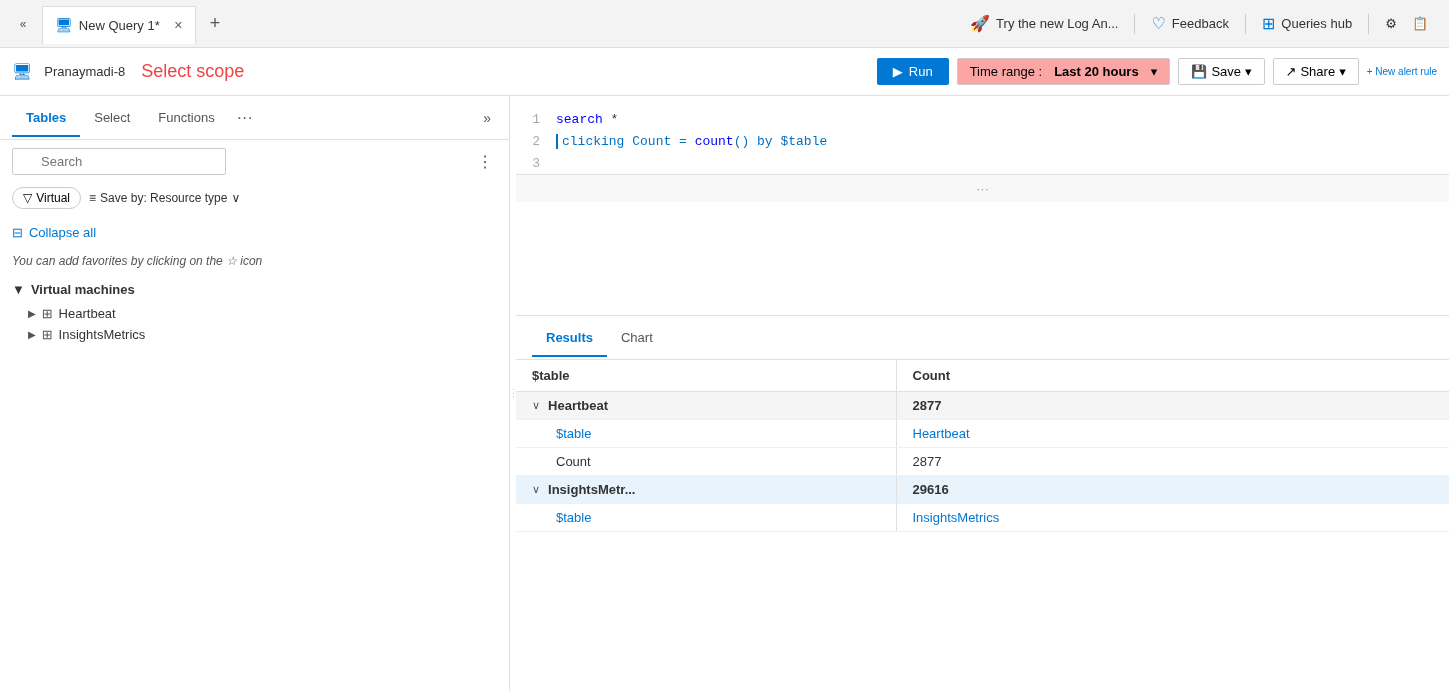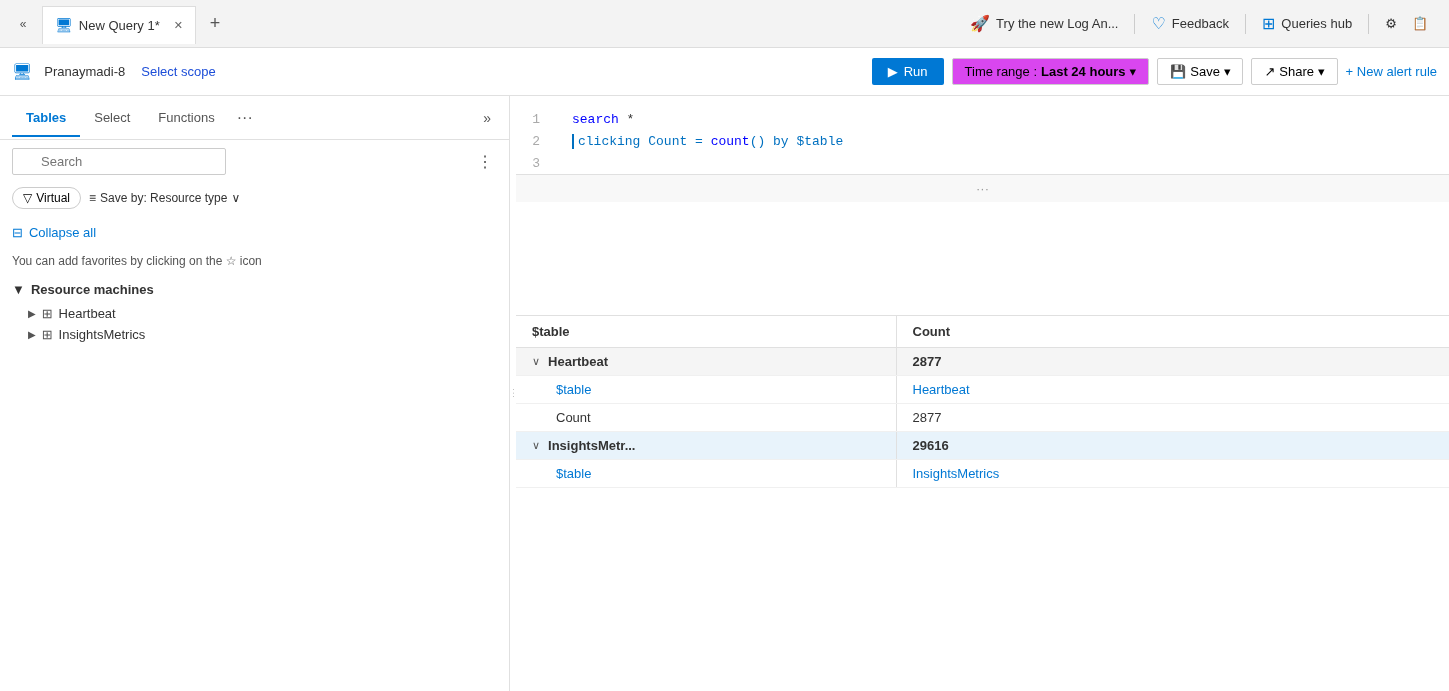--- a/index.html
+++ b/index.html
@@ -34,37 +34,37 @@
     .top-action-btn .icon { color: #0078d4; font-size: 16px; }
     .divider-v { width: 1px; height: 20px; background: #ccc; }
 
     
     .toolbar {
       display: flex; align-items: center; background: #fff; border-bottom: 1px solid #e0e0e0;
       height: 48px; padding: 0 12px; gap: 8px;
     }
     .workspace-icon { color: #0078d4; font-size: 16px; margin-right: 4px; }
     .workspace-name { font-size: 13px; color: #333; margin-right: 8px; }
-    .select-scope-btn { color: #1d4ed8; cursor: pointer; font-size: 13px; background: none; border: none; }
+    .select-scope-btn { color: #ef4444; cursor: pointer; font-size: 18px; background: none; border: none; }
     .toolbar-spacer { flex: 1; }
     .run-btn {
       background: #0078d4; color: #fff; border: none; padding: 6px 16px;
       border-radius: 2px; cursor: pointer; display: flex; align-items: center; gap: 6px;
       font-size: 13px; font-weight: 500;
     }
     .time-range-btn {
-      border: 1px solid #ccc; background: #d946ef; padding: 5px 12px; border-radius: 2px;
-      cursor: pointer; font-size: 13px; display: flex; align-items: center; gap: 4px;
+      border: 1px solid #ccc; background: #fca5a5; padding: 5px 12px; border-radius: 2px;
+      cursor: pointer; font-size: 13px; display: flex; align-items: center; gap: 12px;
     }
     .save-btn, .share-btn {
       border: 1px solid #ccc; background: #fff; padding: 5px 12px; border-radius: 2px;
       cursor: pointer; font-size: 13px; display: flex; align-items: center; gap: 4px;
     }
     .new-alert-btn {
-      border: none; background: none; color: #0078d4; cursor: pointer; font-size: 13px;
+      border: none; background: none; color: #0078d4; cursor: pointer; font-size: 10px;
       display: flex; align-items: center; gap: 4px;
     }
 
     
     .main-content { display: flex; flex: 1; overflow: hidden; }
 
     
     .sidebar {
       width: 510px; border-right: 1px solid #e0e0e0; display: flex; flex-direction: column;
       background: #fff; overflow: hidden;
@@ -109,21 +109,21 @@
     }
 
     .sidebar-body { flex: 1; overflow-y: auto; padding: 8px 12px; }
 
     .collapse-all-btn {
       display: flex; align-items: center; gap: 6px; color: #0078d4; cursor: pointer;
       font-size: 13px; background: none; border: none; margin-bottom: 12px;
     }
 
     .section-title { font-weight: 600; font-size: 13px; margin-bottom: 8px; color: #333; }
-    .section-hint { font-size: 12px; color: #555; margin-bottom: 12px; line-height: 1.5; }
+    .section-hint { font-size: 12px; color: #555; margin-bottom: 12px; line-height: 1.5; font-style: italic; }
 
     .section-header {
       display: flex; align-items: center; gap: 6px; font-weight: 600;
       font-size: 13px; margin-bottom: 6px; cursor: pointer; color: #333;
     }
     .tree-item {
       display: flex; align-items: center; gap: 6px; padding: 3px 0 3px 16px;
       font-size: 13px; cursor: pointer; color: #333;
     }
     .tree-item .expand-icon { color: #555; font-size: 10px; }
@@ -144,21 +144,21 @@
       padding: 12px 0; flex: 0 0 220px; overflow: hidden; position: relative;
     }
     .editor-lines { display: flex; flex-direction: column; }
     .editor-line {
       display: flex; align-items: center; gap: 0; height: 22px;
     }
     .line-num {
       width: 40px; text-align: right; padding-right: 16px; color: #aaa; font-size: 13px;
       font-family: 'Courier New', monospace; user-select: none; flex-shrink: 0;
     }
-    .line-content { font-family: 'Courier New', monospace; font-size: 13px; margin-left: 16px; }
+    .line-content { font-family: 'Courier New', monospace; font-size: 13px; }
     .kw-blue { color: #0000ff; }
     .kw-darkblue { color: #0070c0; }
     .kw-pipe { color: #0070c0; border-left: 2px solid #0070c0; padding-left: 4px; }
     .kw-var { color: #0070c0; }
 
     .editor-drag-handle {
       height: 28px; background: #f8f8f8; border-top: 1px solid #e0e0e0;
       display: flex; align-items: center; justify-content: center; cursor: row-resize;
       color: #999;
     }
@@ -234,21 +234,21 @@
   <span class="workspace-icon">🖥</span>
   <span class="workspace-name">Pranaymadi-8</span>
   <button class="select-scope-btn">Select scope</button>
   <div class="toolbar-spacer"></div>
   <button class="run-btn">
     <span>▶</span>
     <span>Run</span>
   </button>
   <button class="time-range-btn">
     <span>Time range :</span>
-    <strong>Last 24 hours</strong>
+    <strong>Last 20 hours</strong>
     <span>▾</span>
   </button>
   <button class="save-btn">
     <span>💾</span>
     <span>Save</span>
     <span>▾</span>
   </button>
   <button class="share-btn">
     <span>↗</span>
     <span>Share</span>
@@ -291,21 +291,21 @@
     <div class="sidebar-body">
       <button class="collapse-all-btn">
         <span>⊟</span>
         <span>Collapse all</span>
       </button>
 
       <div class="section-hint">You can add favorites by clicking on the ☆ icon</div>
 
       <div class="section-header">
         <span>▼</span>
-        <span>Resource machines</span>
+        <span>Virtual machines</span>
       </div>
 
       <div class="tree-item">
         <span class="expand-icon">▶</span>
         <span class="table-icon">⊞</span>
         <span>Heartbeat</span>
       </div>
       <div class="tree-item">
         <span class="expand-icon">▶</span>
         <span class="table-icon">⊞</span>
@@ -338,20 +338,24 @@
           <span class="line-num">3</span>
           <span class="line-content"></span>
         </div>
       </div>
       <div class="editor-drag-handle">
         <span>···</span>
       </div>
     </div>
 
     <div class="results-panel">
+      <div class="results-tabs">
+        <div class="result-tab active">Results</div>
+        <div class="result-tab">Chart</div>
+      </div>
 
       <div class="results-table">
         <table>
           <thead>
             <tr>
               <th class="col-table">$table</th>
               <th>Count</th>
             </tr>
           </thead>
           <tbody>

